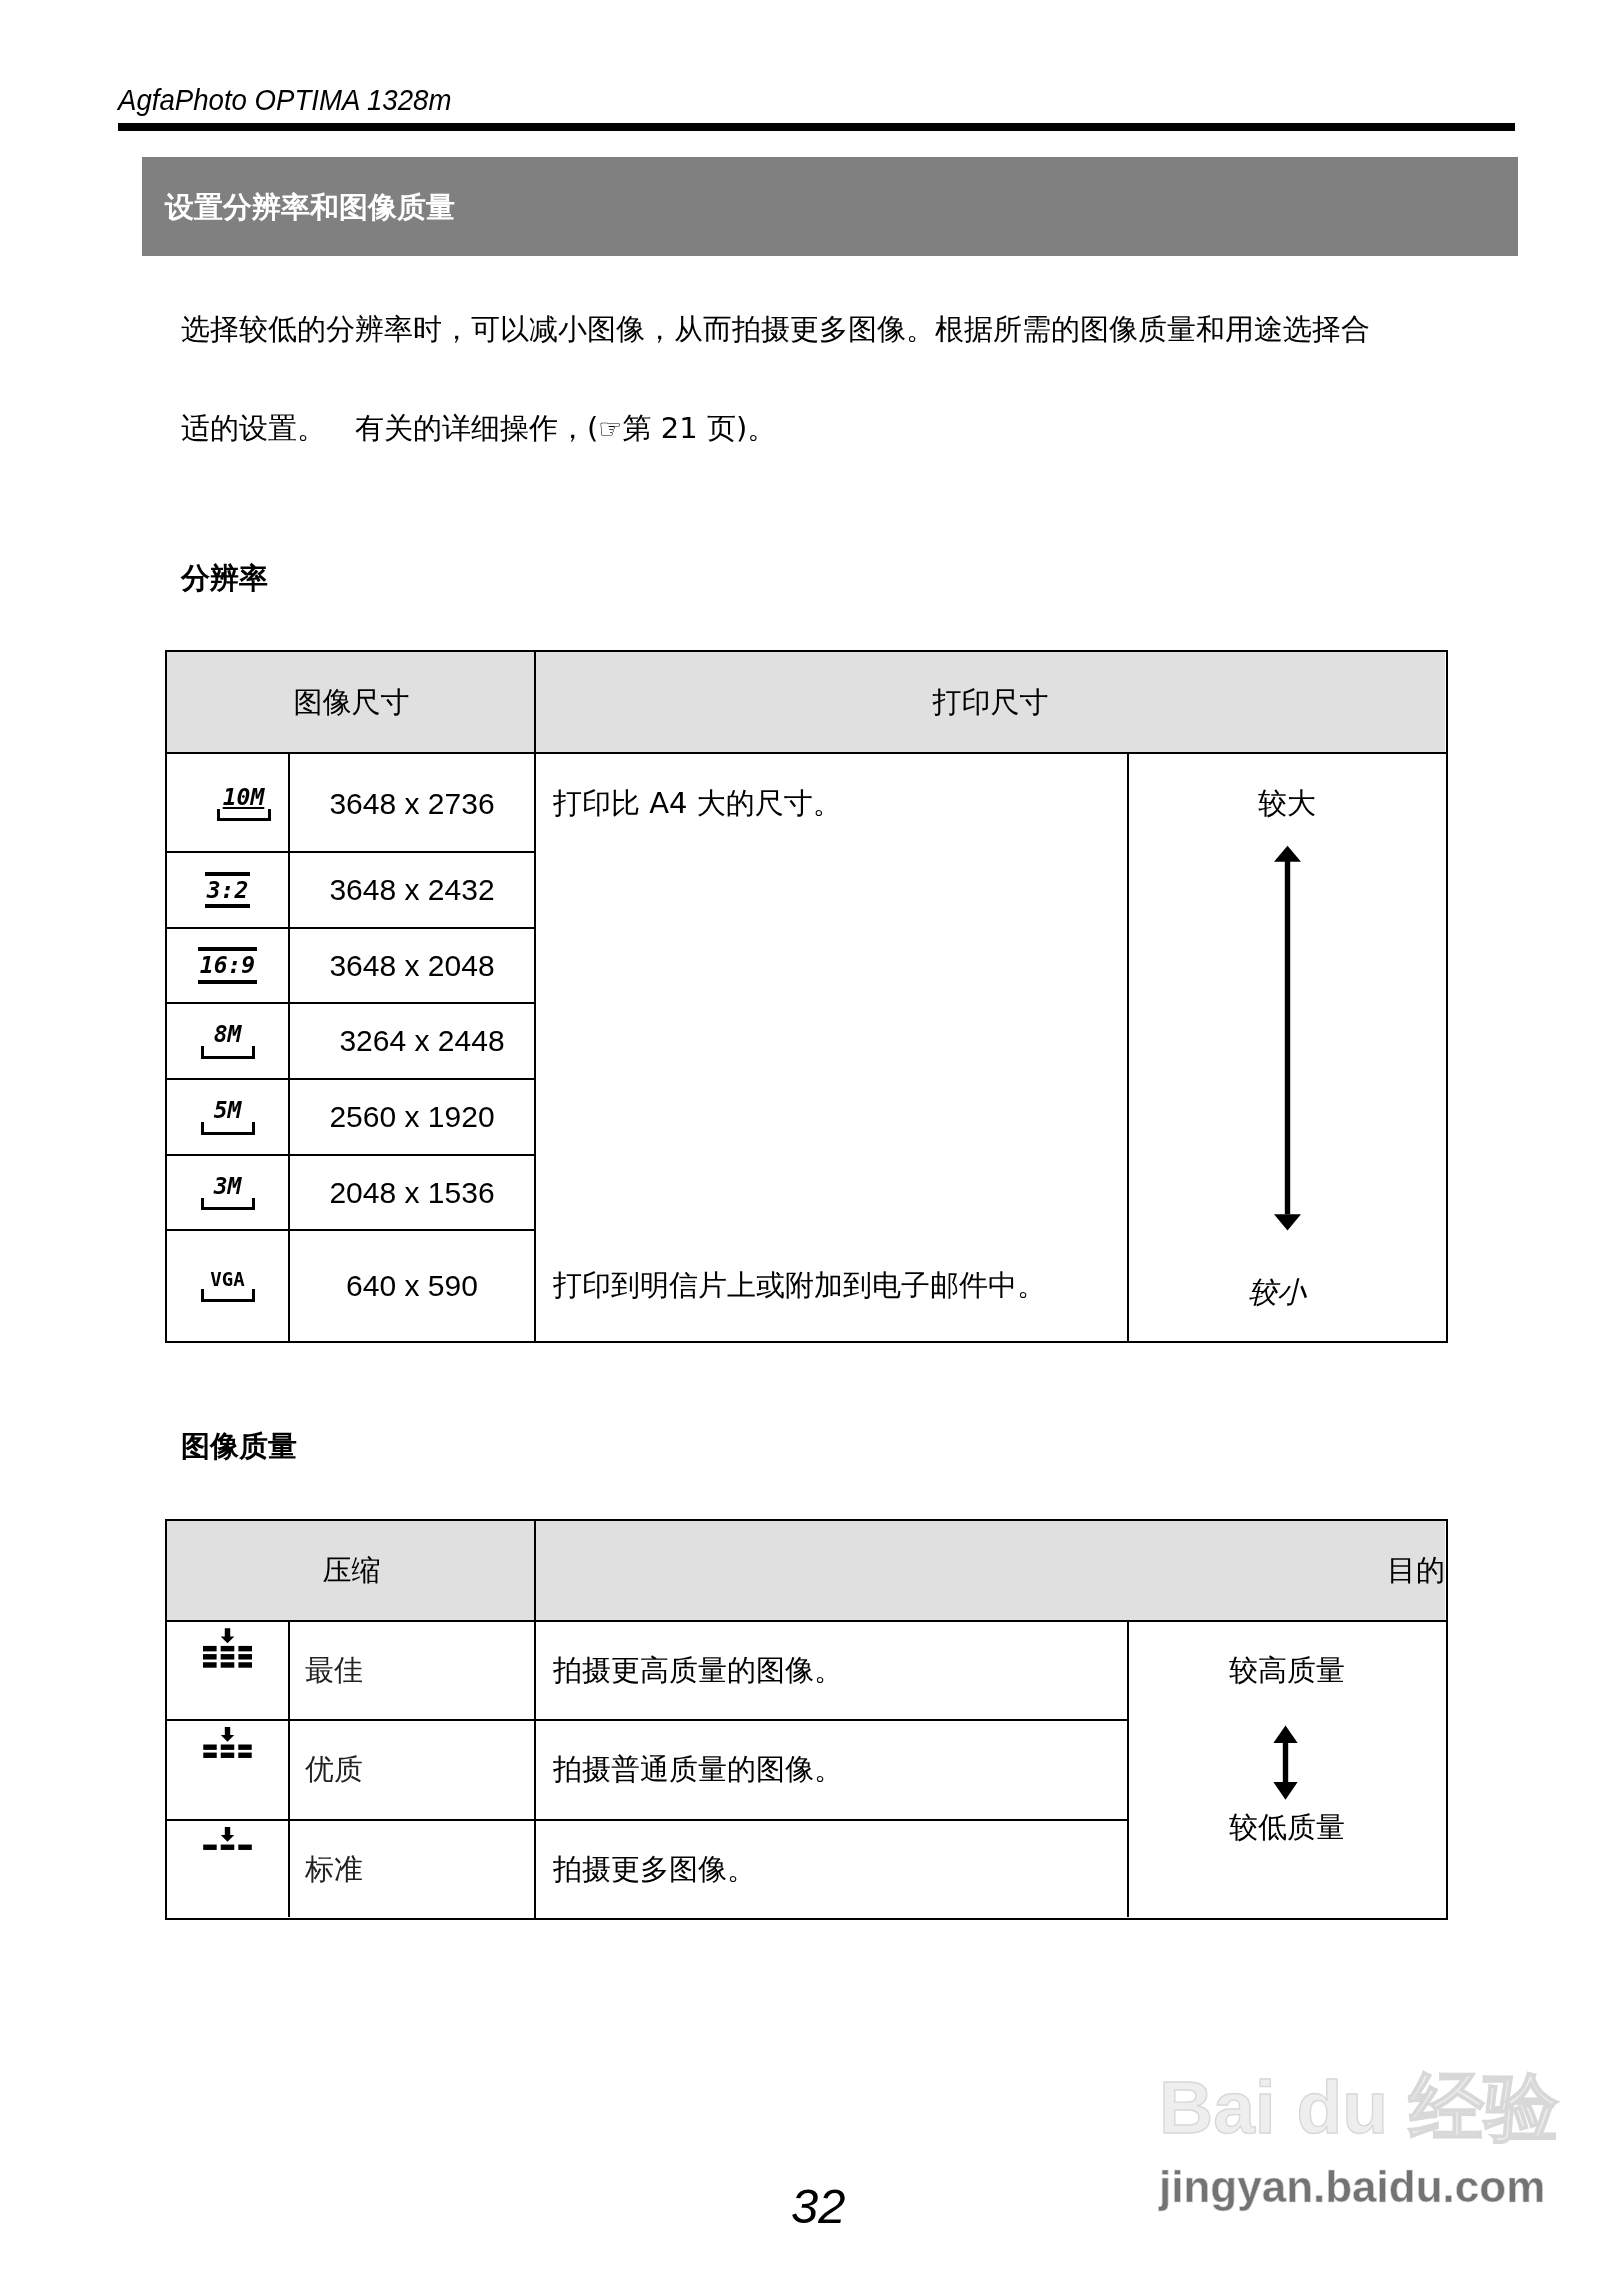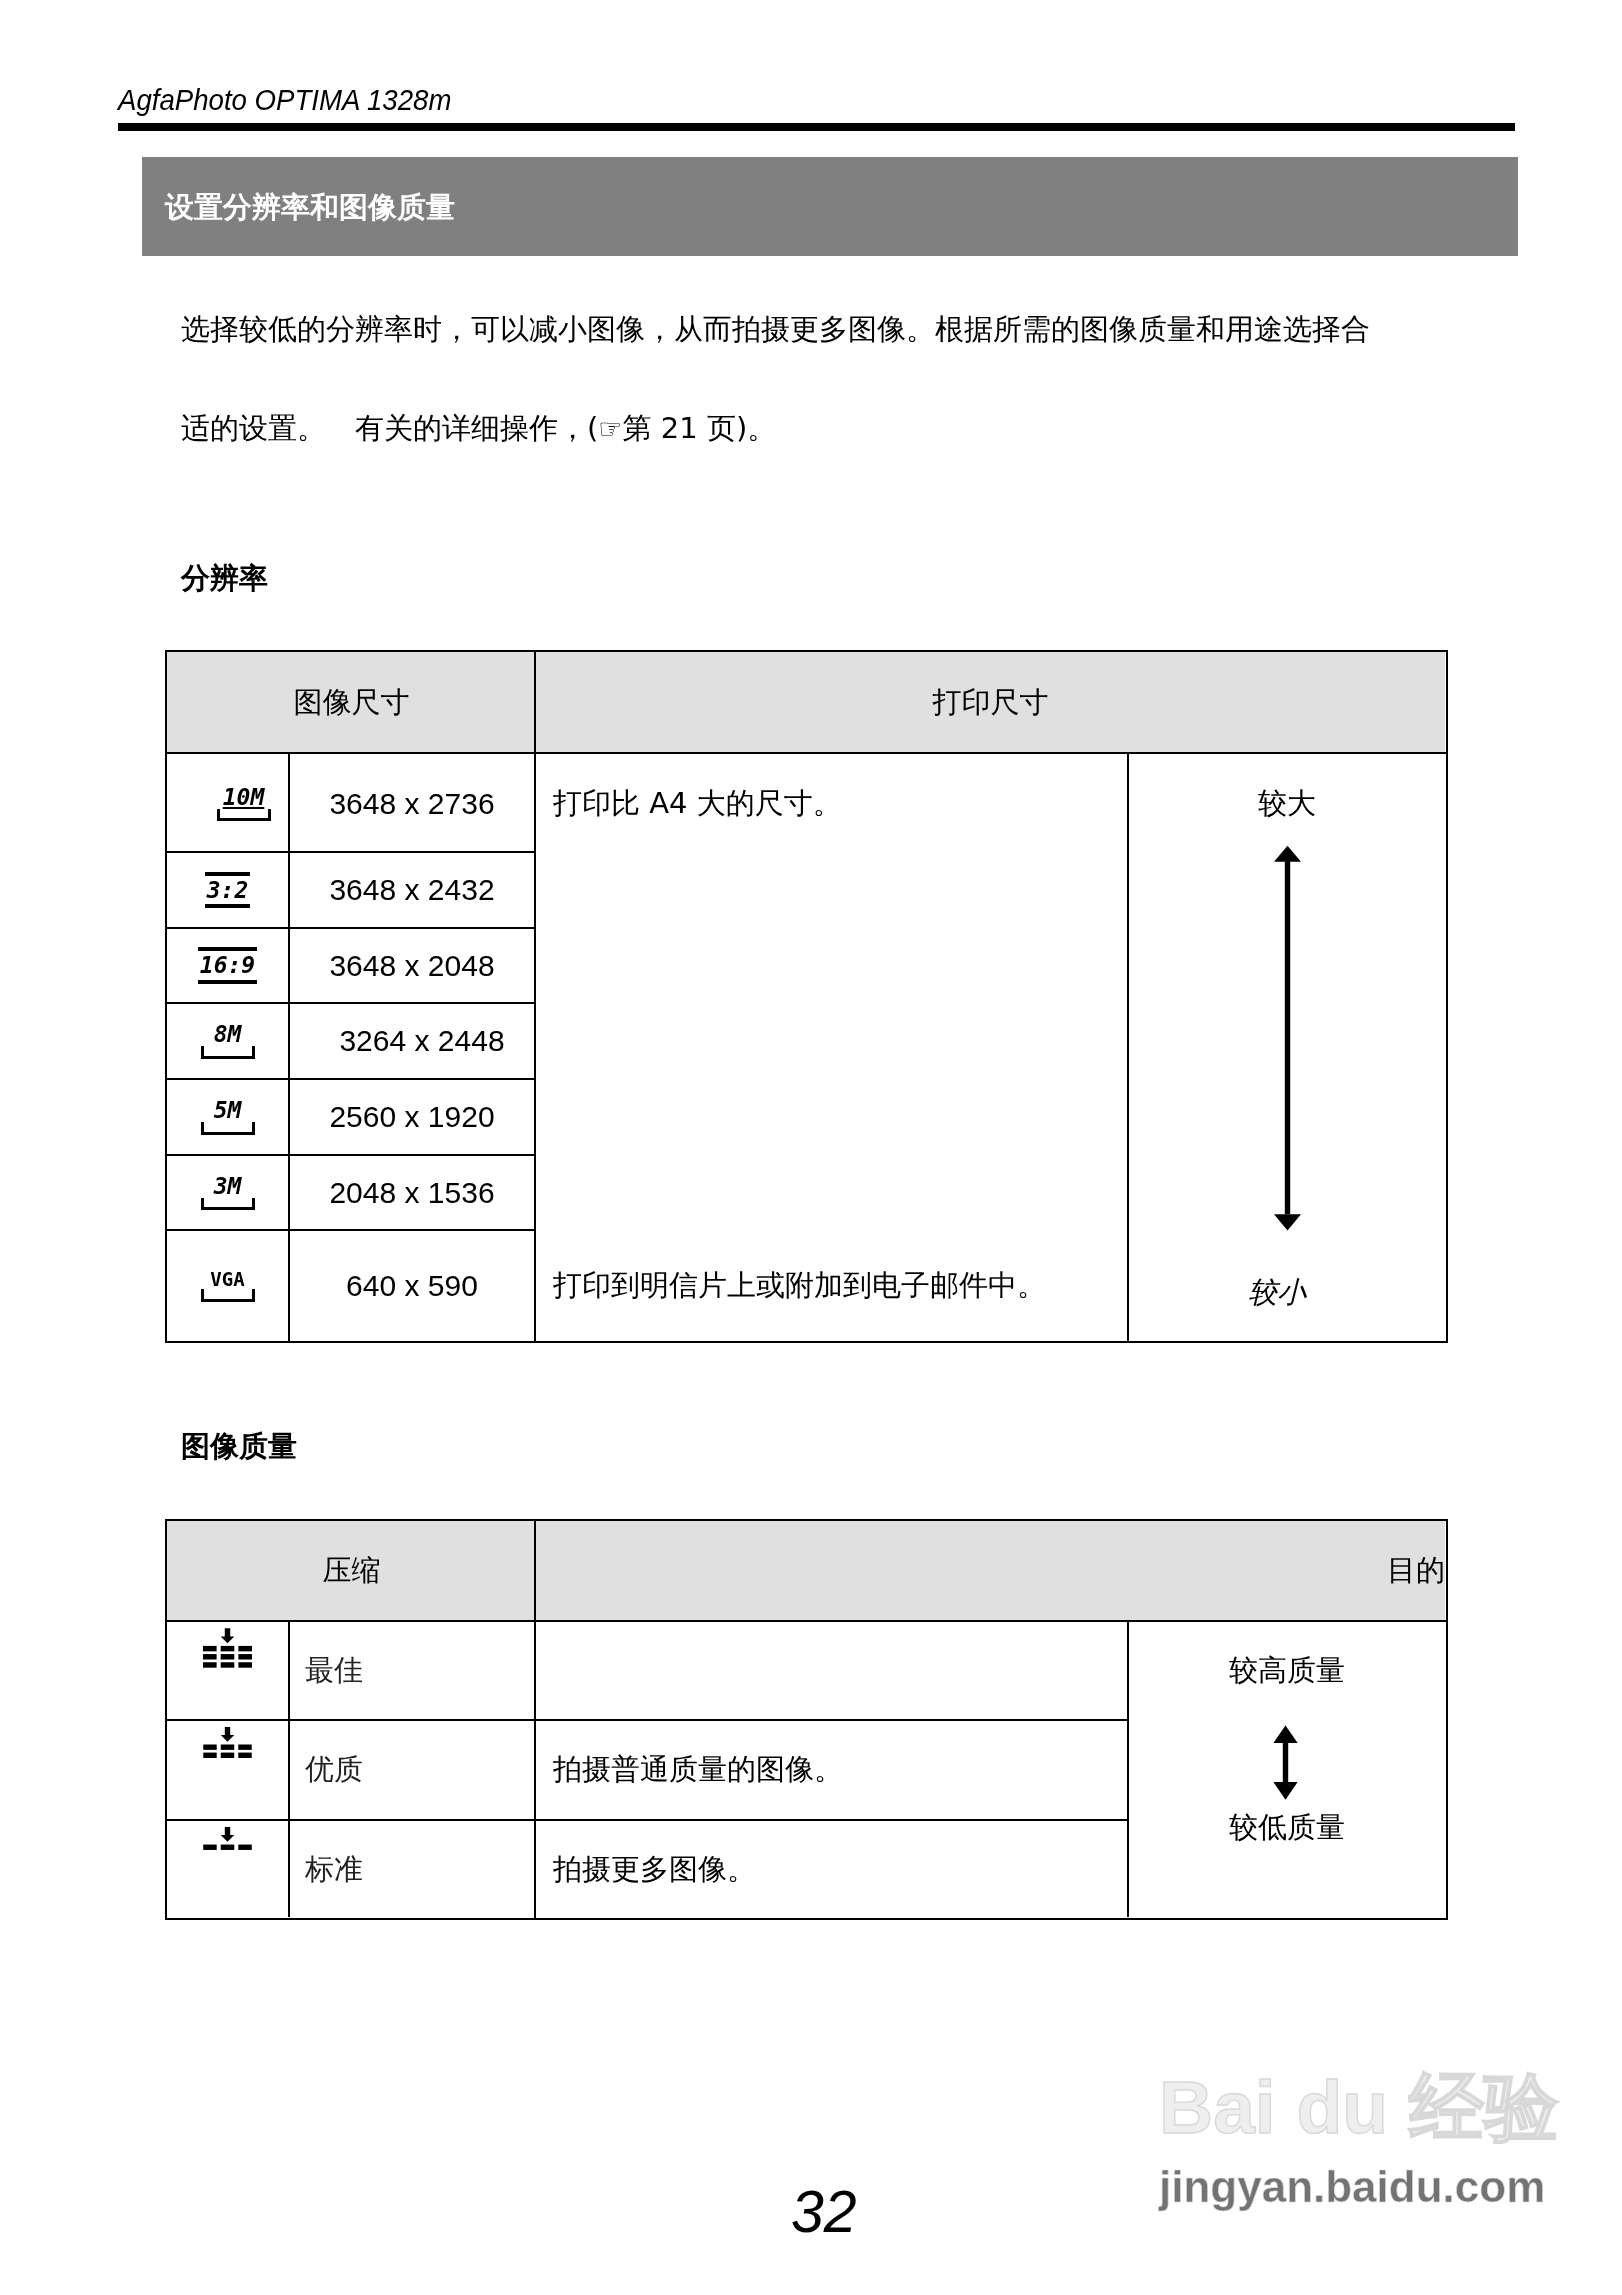--- a/index.html
+++ b/index.html
@@ -15,21 +15,21 @@
   .sec-h { left:181px; font-size:29px; font-weight:bold; }
   .tbl { position:absolute; border:2px solid #000; box-sizing:border-box; }
   .cell { position:absolute; box-sizing:border-box; display:flex; align-items:center; }
   .hdrcell { background:#e0e0e0; justify-content:center; font-size:29px; }
   .vline { position:absolute; width:2px; background:#000; }
   .hline { position:absolute; height:2px; background:#000; }
   .ctr { justify-content:center; }
   .txt { font-size:29px; white-space:nowrap; }
   .num { font-family:"Liberation Sans",sans-serif; font-size:30px; }
   .icon { font-family:"DejaVu Sans Mono",monospace; font-weight:bold; font-size:23px; display:flex; flex-direction:column; align-items:center; line-height:1; }
-  .page-num { left:791px; top:2178px; font-family:"Liberation Sans",sans-serif; font-style:italic; font-size:59px; }
+  .page-num { left:791px; top:2178px; font-family:"Liberation Sans",sans-serif; font-style:italic; font-size:49px; }
   .wm { left:1159px; top:2058px; color:#e6e6e6; font-family:"Liberation Sans",sans-serif; font-weight:bold; }
 </style>
 </head>
 <body>
 
 <div class="abs hdr-title">AgfaPhoto OPTIMA 1328m</div>
 <div class="abs hdr-rule"></div>
 
 <div class="abs banner">
   <span>设置分辨率和图像质量</span>
@@ -155,20 +155,21 @@
         <rect x="52" y="26" width="20" height="8" fill="#000"></rect>
       <rect x="0" y="38" width="20" height="8" fill="#000"></rect>
         <rect x="26" y="38" width="20" height="8" fill="#000"></rect>
         <rect x="52" y="38" width="20" height="8" fill="#000"></rect>
       <rect x="0" y="50" width="20" height="8" fill="#000"></rect>
         <rect x="26" y="50" width="20" height="8" fill="#000"></rect>
         <rect x="52" y="50" width="20" height="8" fill="#000"></rect>
     </svg>
   </div>
   <div class="cell txt" style="left:138px; top:101px; height:97px; color:#222;">最佳</div>
+  <div class="cell txt" style="left:386px; top:101px; height:97px;">拍摄更高质量的图像。</div>
 
   <div class="cell" style="left:0; top:200px; width:121px; height:98px; align-items:flex-start; justify-content:center; padding-top:5.5px;">
     <svg width="49" height="35" viewBox="0 0 72 52">
       <polygon points="36,22 26,12 46,12" fill="#000"></polygon>
         <rect x="32" y="0" width="8" height="14" fill="#000"></rect>
       <rect x="0" y="26" width="20" height="8" fill="#000"></rect>
         <rect x="26" y="26" width="20" height="8" fill="#000"></rect>
         <rect x="52" y="26" width="20" height="8" fill="#000"></rect>
       <rect x="0" y="38" width="20" height="8" fill="#000"></rect>
         <rect x="26" y="38" width="20" height="8" fill="#000"></rect>

